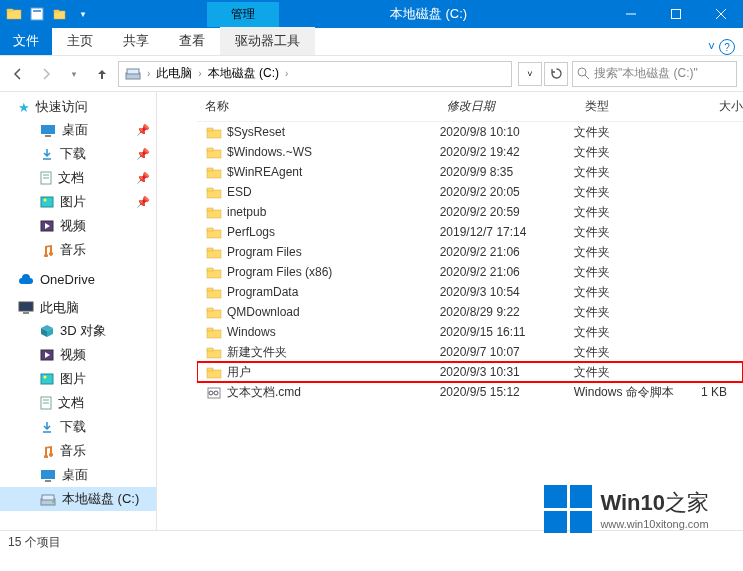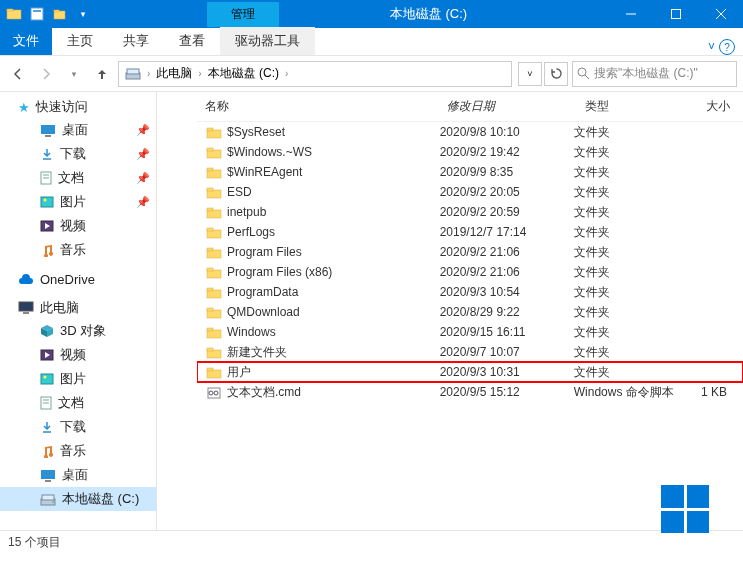--- a/index.html
+++ b/index.html
@@ -30,21 +30,21 @@
 .side-item.l2 { padding-left: 40px; }
 .side-item.sel { background: #cce8ff; }
 .side-header { padding: 2px 6px 2px 18px; display: flex; align-items: center; gap: 6px; font-size: 13px; color: #222; }
 .side-group { margin-bottom: 8px; }
 .pin { position: absolute; right: 6px; color: #888; font-size: 11px; }
 .listview { flex: 1; overflow: hidden; margin-left: 40px; }
 .columns { display: flex; padding: 6px 0 6px 8px; border-bottom: 1px solid #f0f0f0; font-size: 12px; color: #333; }
 .col-name { width: 245px; }
 .col-date { width: 140px; font-style: italic; }
 .col-type { width: 110px; }
-.col-size { width: 50px; text-align: center; }
+.col-size { width: 50px; text-align: right; }
 .rows { }
 .row { display: flex; align-items: center; padding: 2px 16px 2px 8px; font-size: 12px; color: #333; height: 20px; }
 .row.highlight { outline: 2px solid #ff0000; outline-offset: -1px; }
 .row-icon { width: 18px; height: 16px; display: inline-flex; align-items: center; justify-content: center; margin-right: 4px; }
 .row-name { width: 245px; display: flex; align-items: center; white-space: nowrap; overflow: hidden; }
 .row-date { width: 140px; }
 .row-type { width: 110px; }
 .row-size { width: 50px; text-align: right; }
 .statusbar { height: 24px; border-top: 1px solid #e5e5e5; display: flex; align-items: center; padding: 0 8px; font-size: 12px; color: #444; }
 .watermark { position: absolute; right: 34px; bottom: 38px; display: flex; align-items: center; gap: 8px; }
@@ -544,13 +544,17 @@
   <span>15 个项目</span>
 </div>
 
 <div class="watermark">
   <div class="winlogo">
       <div></div>
       <div></div>
       <div></div>
       <div></div>
     </div>
+  <div class="wm-text">
+    <div class="wm-top"><b>Win10</b><span>之家</span></div>
+    <div class="wm-bot">www.win10xitong.com</div>
+  </div>
 </div>
 
 </body></html>

